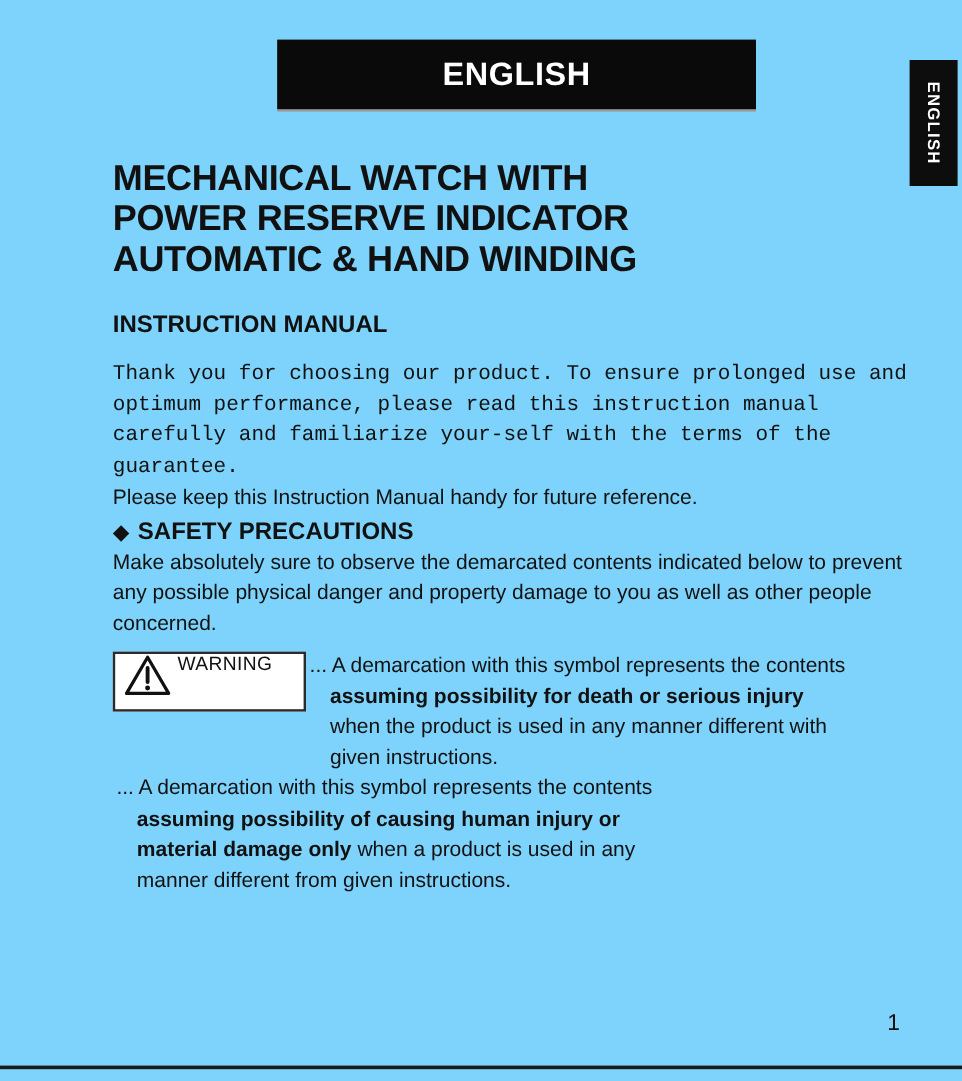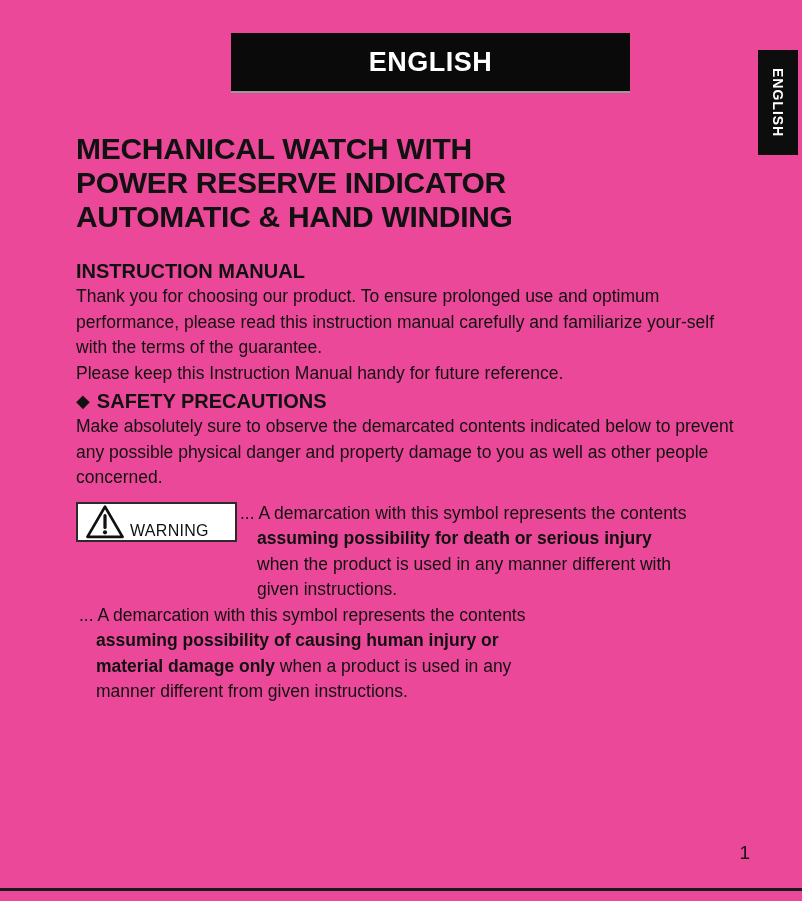--- a/index.html
+++ b/index.html
@@ -4,21 +4,21 @@
 <style>
   html, body {
     margin: 0;
     padding: 0;
     background: #ffffff;
   }
   .page {
     position: relative;
     width: 802px;
     height: 901px;
-    background: #ec4899;
+    background: #7dd3fc;
     color: #111111;
     font-family: "Liberation Sans", "DejaVu Sans", sans-serif;
     overflow: hidden;
   }
 
   
   .banner {
     position: absolute;
     left: 231px;
     top: 33px;
@@ -54,42 +54,42 @@
     color: #ffffff;
     font-size: 14px;
     font-weight: bold;
     letter-spacing: 1px;
     white-space: nowrap;
   }
 
   
   .content {
     position: absolute;
-    left: 76px;
+    left: 94px;
     top: 132px;
     width: 668px;
   }
   .title-line {
     font-size: 30px;
     font-weight: bold;
     line-height: 34px;
     letter-spacing: -0.3px;
     white-space: nowrap;
   }
   .section-heading {
     font-size: 20px;
     font-weight: bold;
     line-height: 26px;
   }
   .instr-heading { margin-top: 24px; }
   .body-text {
     font-size: 17.5px;
     line-height: 25.5px;
   }
-  .intro-paragraph { margin-top: 0; }
+  .intro-paragraph { margin-top: 16px; font-family: Liberation Mono, monospace; }
   .safety-heading {
     margin-top: 2px;
     display: flex;
     align-items: center;
   }
   .diamond {
     font-size: 18px;
     margin-right: 7px;
     line-height: 26px;
   }
@@ -98,25 +98,25 @@
   .sign-row {
     display: flex;
     align-items: flex-start;
   }
   .sign-row.warning-row { margin-top: 10px; }
   .sign-row.caution-row { margin-top: 0; }
   .sign-box {
     box-sizing: border-box;
     flex-shrink: 0;
     width: 161px;
-    height: 40px;
+    height: 50px;
     border: 2px solid #2b2b2b;
     background: #ffffff;
     display: flex;
-    align-items: flex-end;
+    align-items: flex-start;
     padding-left: 7px;
     margin-top: 1px;
   }
   .sign-label {
     font-size: 16px;
     letter-spacing: 0.3px;
     margin-left: 5px;
   }
   .sign-desc {
     margin-left: 3px;

